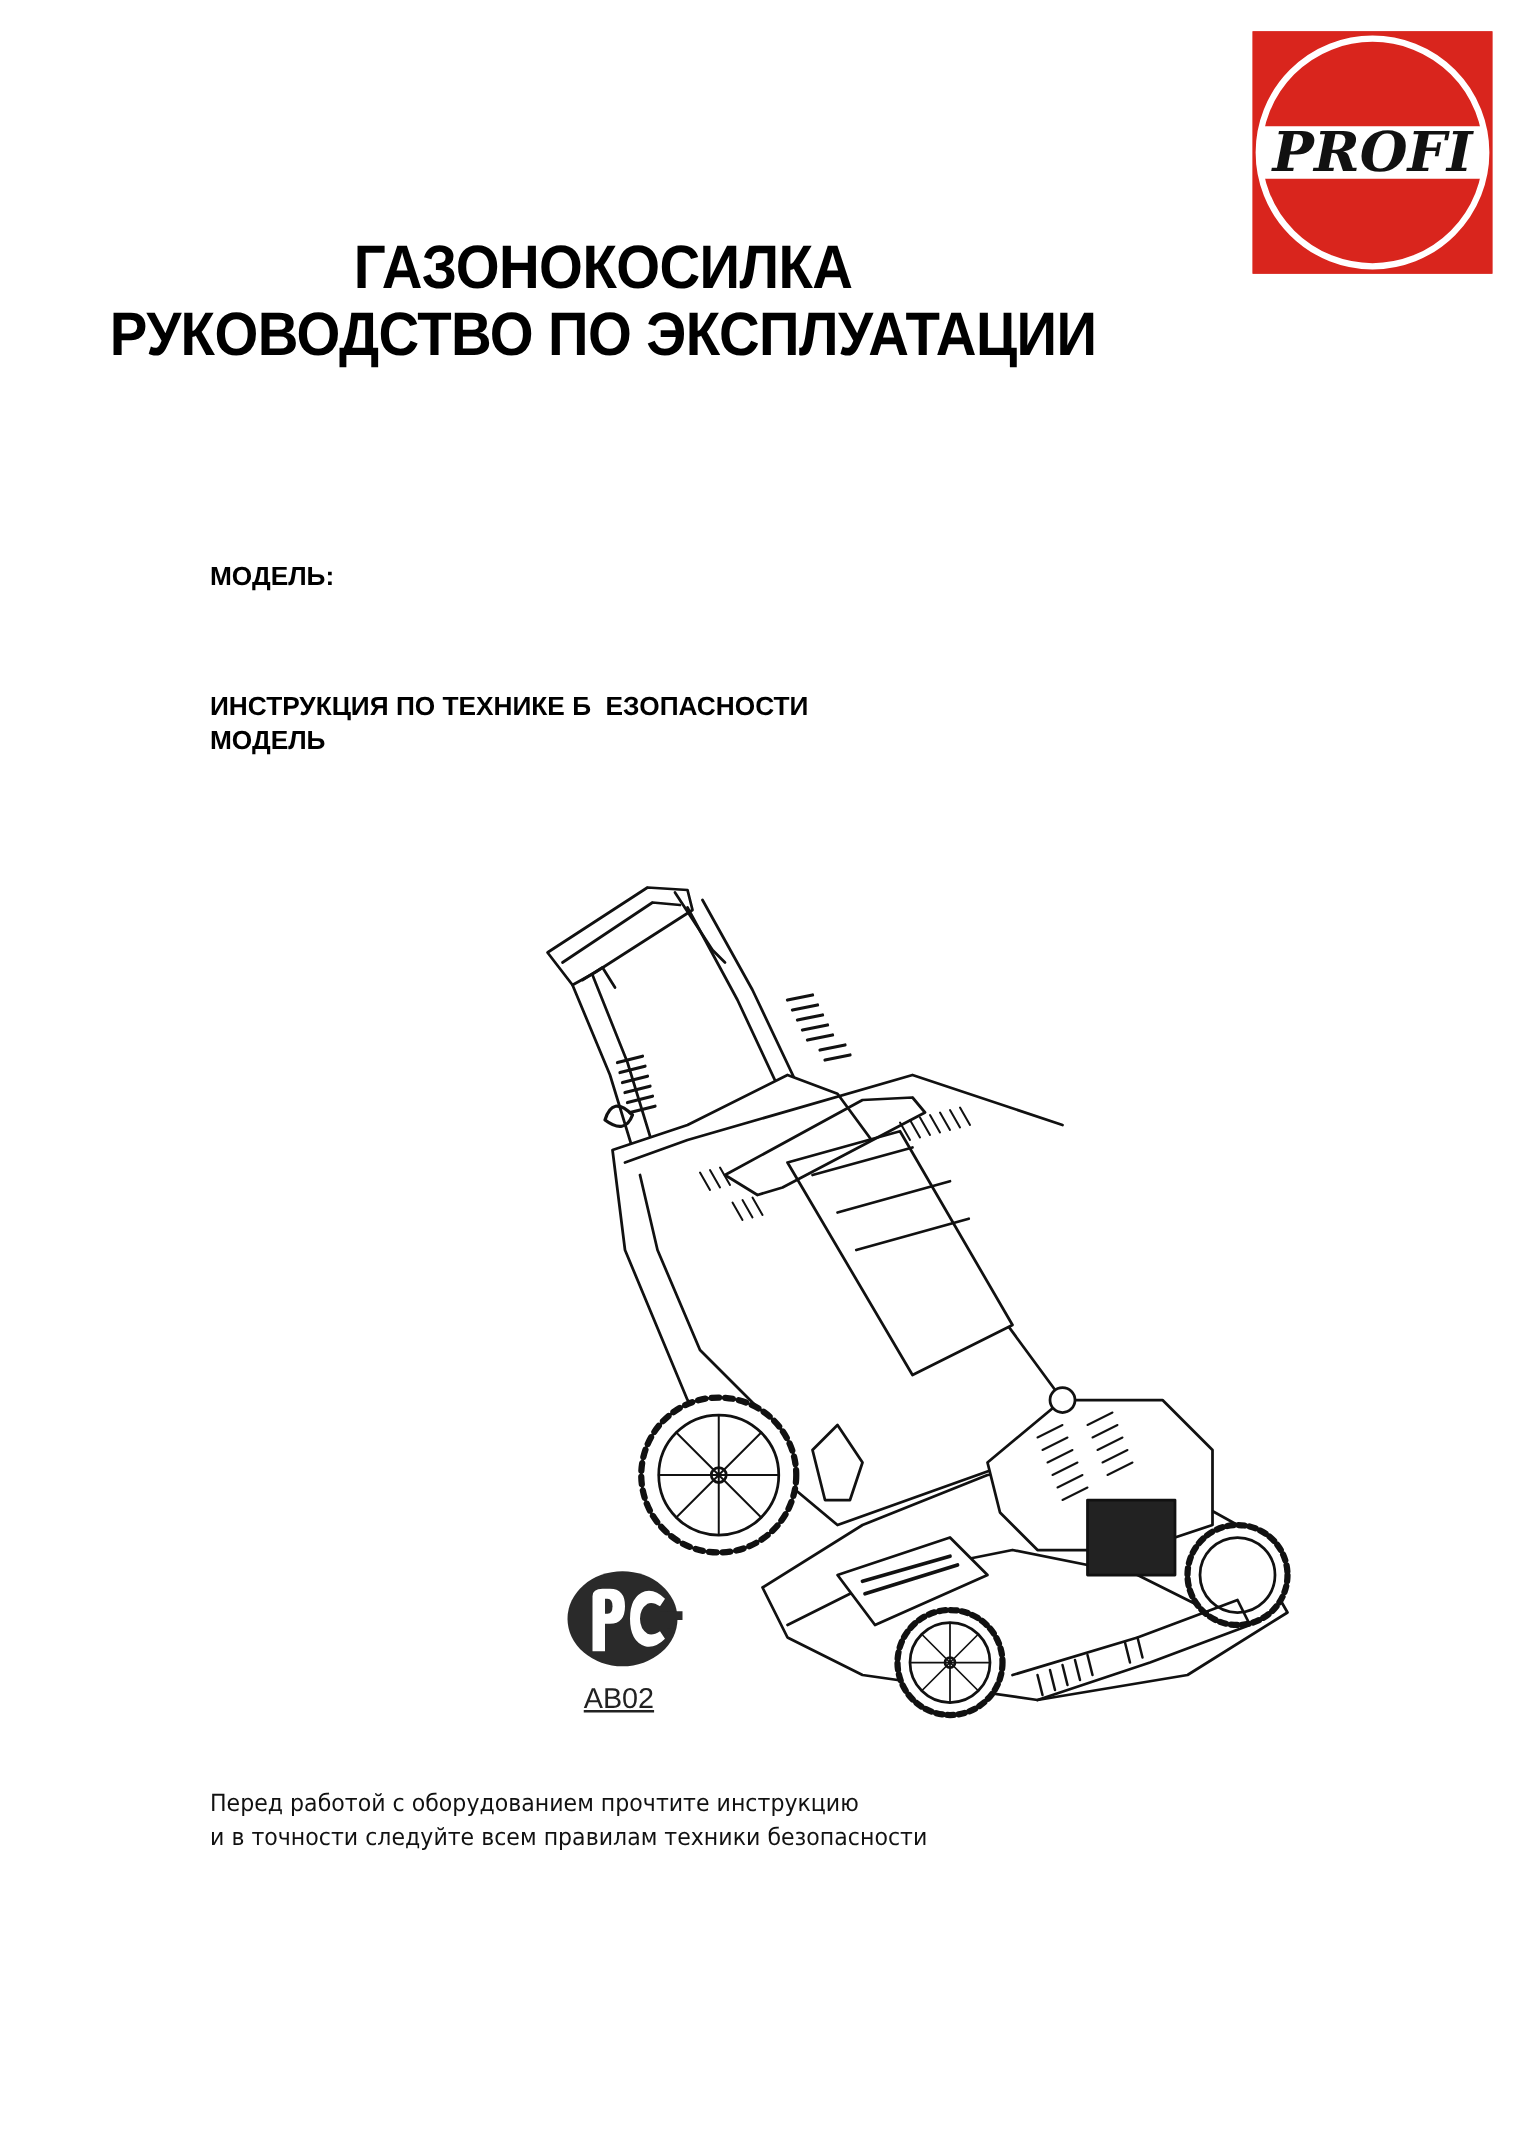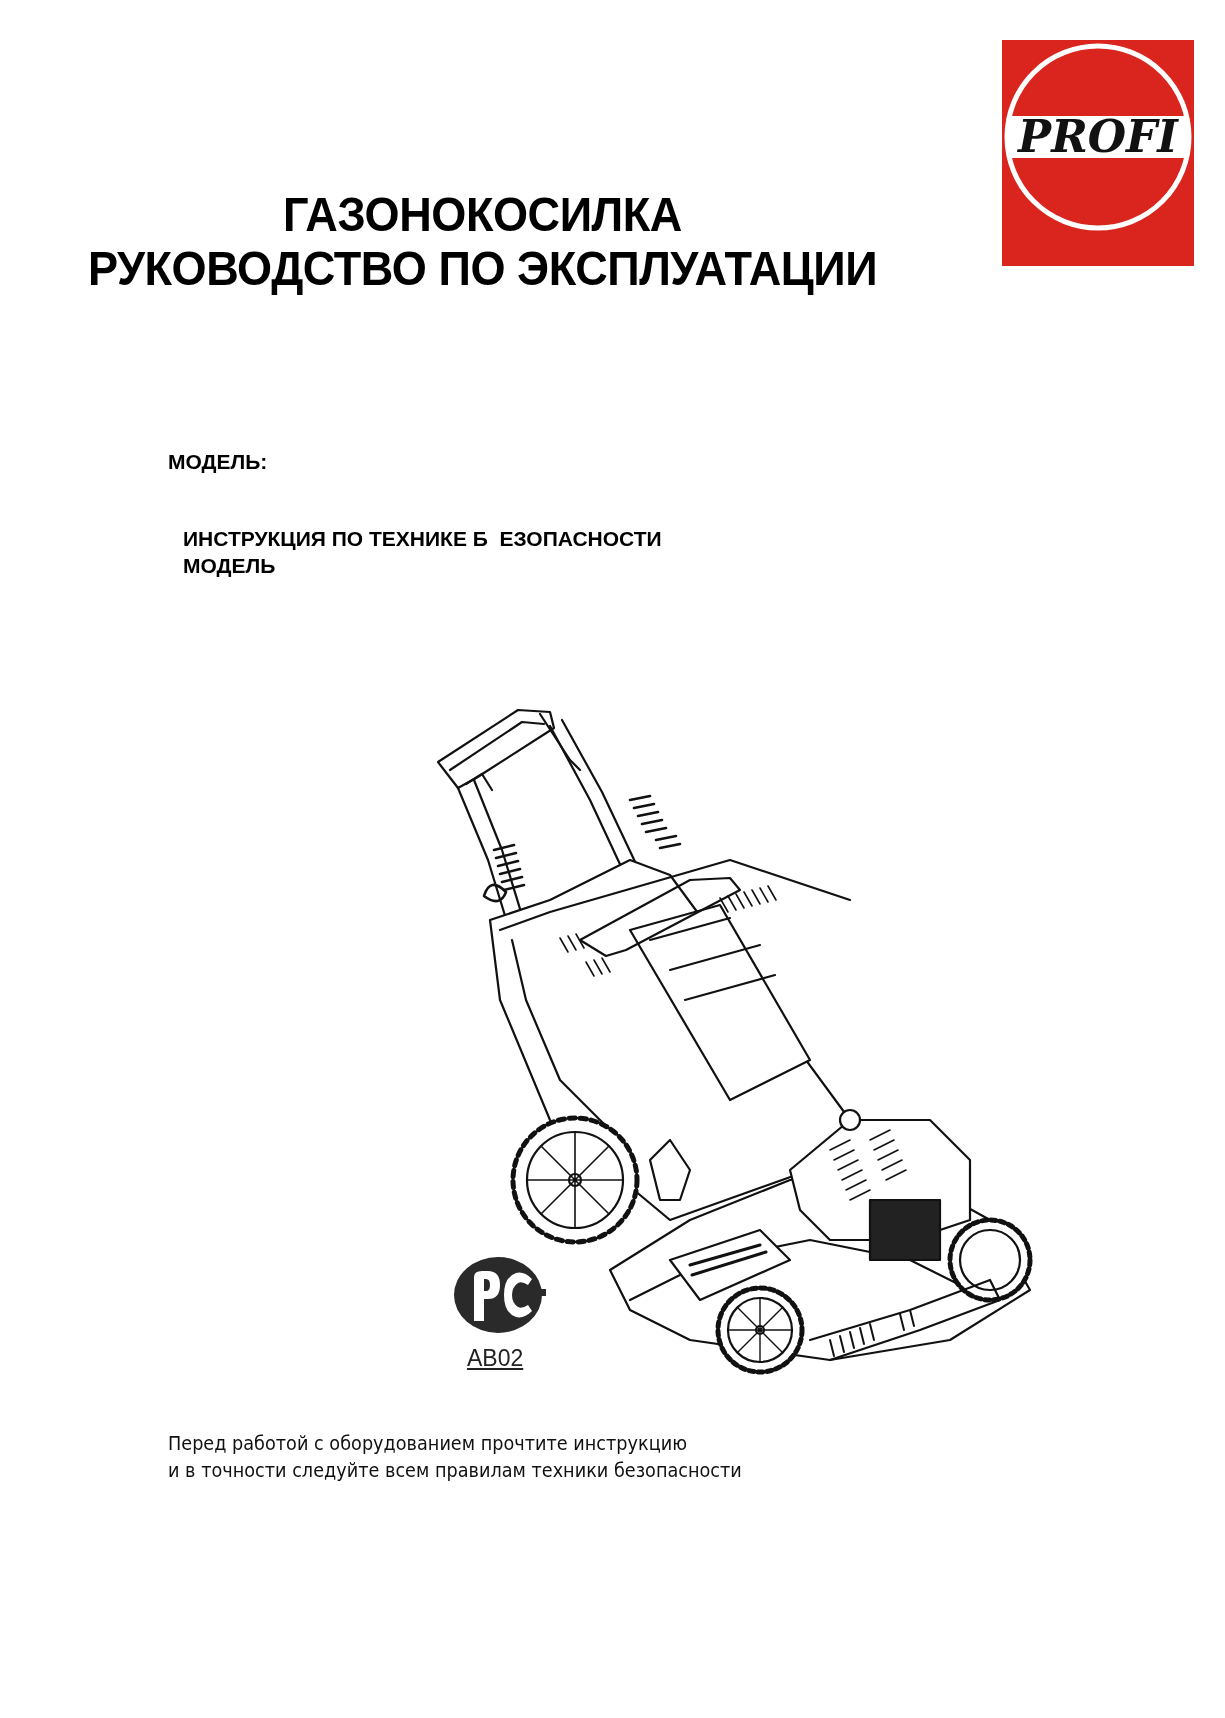--- a/index.html
+++ b/index.html
@@ -1,23 +1,23 @@
 <!DOCTYPE html>
 <html><head>
 <meta charset="utf-8">
 <style>
   html, body { margin: 0; padding: 0; background: #ffffff; }
   body { width: 1225px; height: 1718px; position: relative; overflow: hidden; font-family: "Liberation Sans", sans-serif; color: #000; }
-  .logo { position: absolute; left: 1002px; top: 40px; width: 192px; height: 226px; background: #d9251d; }
+  .logo { position: absolute; left: 1002px; top: 25px; width: 192px; height: 194px; background: #d9251d; }
   .logo svg { display: block; }
   .title { position: absolute; left: 0; width: 1225px; font-family: "Liberation Sans", sans-serif; font-weight: bold; font-size: 49px; letter-spacing: -0.5px; transform: scaleX(0.92); transform-origin: center; }
   .title.l1 { top: 186px; left: -130px; text-align: center; }
   .title.l2 { top: 240px; left: -130px; text-align: center; }
   .model { position: absolute; left: 168px; top: 418px; font-weight: bold; font-size: 21px; margin-top: 32px; }
-  .toc { position: absolute; left: 168px; top: 526px; margin-left: 15px; }
+  .toc { position: absolute; left: 168px; top: 553px; }
   .toc div { font-weight: bold; font-size: 21px; line-height: 26.5px; white-space: pre; }
   .drawing { position: absolute; left: 430px; top: 700px; }
   .cert { position: absolute; left: 450px; top: 1255px; width: 100px; }
   .cert-code { position: absolute; left: 467px; top: 1345px; font-size: 23px; color: #222; text-decoration: underline; }
   .notice { position: absolute; left: 168px; top: 1430px; font-family: "DejaVu Sans", sans-serif; font-size: 19px; line-height: 27px; color: #111; transform: scaleX(0.93); transform-origin: left; }
 </style>
 </head>
 <body>
 
 <div class="logo">

